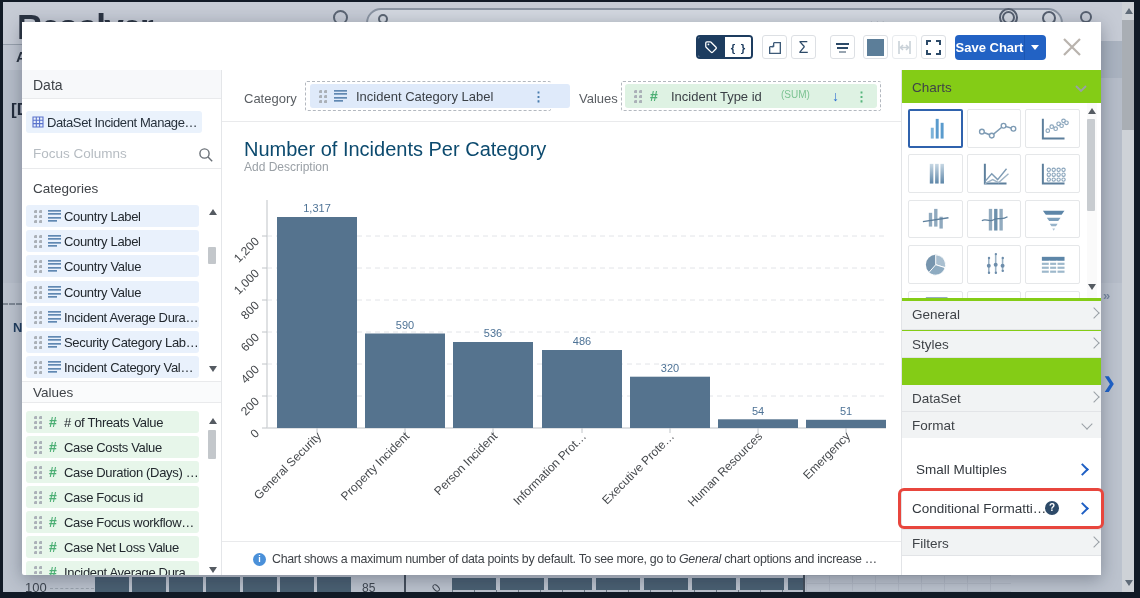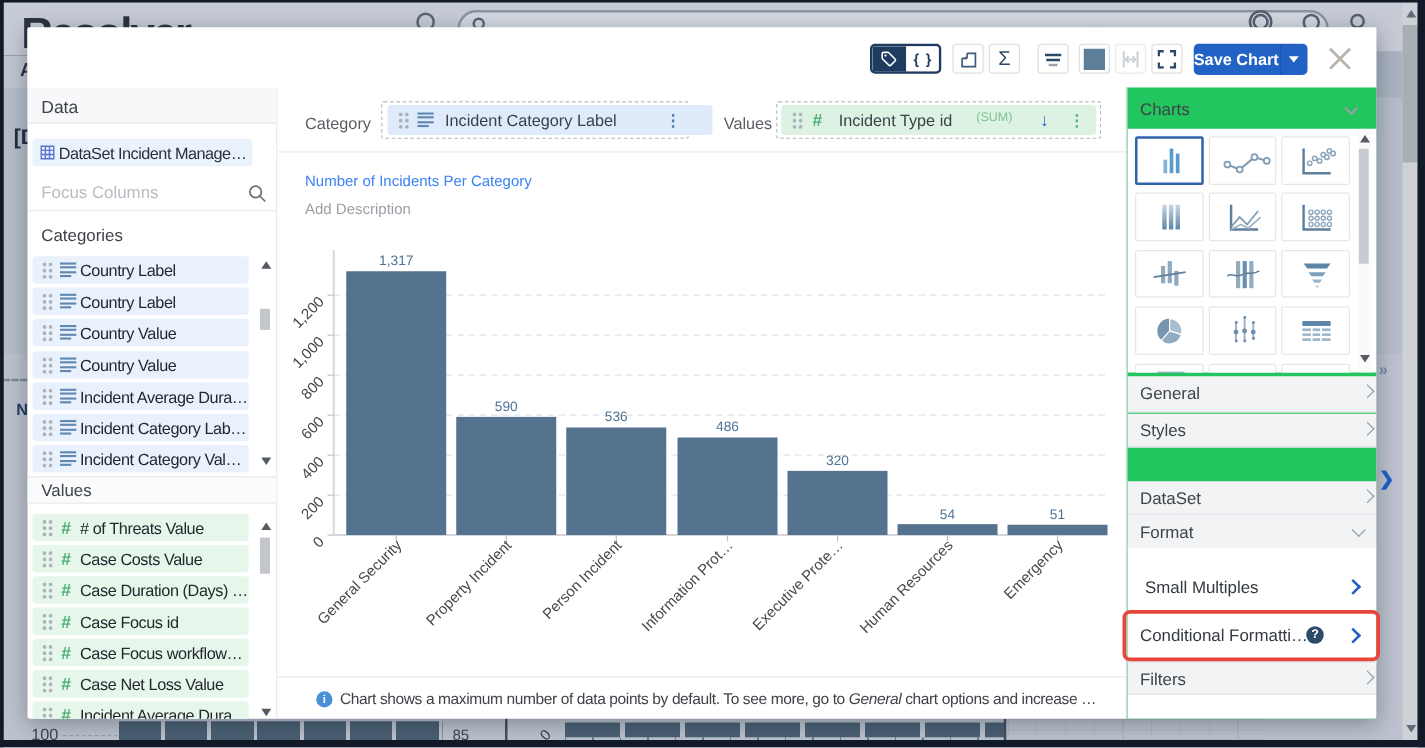--- a/index.html
+++ b/index.html
@@ -124,21 +124,21 @@
           </g>
         </svg>
     </div>
 
     <div class="abs bd" style="left:899px;top:13px;width:25px;height:24px;border:1px solid #dde0e4;border-radius:3px;background:#fff;">
       <svg width="15" height="15" style="position:absolute;left:4px;top:4px" viewBox="0 0 15 15">
           <path fill="none" stroke="#2c4a68" stroke-width="2" d="M1 5V1h4 M10 1h4v4 M14 10v4h-4 M5 14H1v-4"></path>
         </svg>
     </div>
 
-    <div class="abs" style="left:933px;top:13px;width:69px;height:25px;background:#2262c4;border-radius:4px 0 0 4px;color:#fff;font-size:13px;font-weight:bold;text-align:left;line-height:25px;">Save Chart</div>
+    <div class="abs" style="left:933px;top:13px;width:69px;height:25px;background:#2262c4;border-radius:4px 0 0 4px;color:#fff;font-size:13px;font-weight:bold;text-align:center;line-height:25px;">Save Chart</div>
     <div class="abs" style="left:1002px;top:13px;width:22px;height:25px;background:#2262c4;border-radius:0 4px 4px 0;border-left:1px solid #1c56b2;box-sizing:border-box;">
       <div class="abs" style="left:6px;top:10px;width:0;height:0;border-left:4px solid transparent;border-right:4px solid transparent;border-top:5px solid #fff"></div>
     </div>
 
     <svg width="22" height="22" style="position:absolute;left:1039px;top:14px" viewBox="0 0 22 22">
         <path stroke="#b9b3ad" stroke-width="2.2" d="M3 3l16 16 M19 3L3 19"></path>
       </svg>
   </div>
   <div id="leftpanel" class="abs" style="left:0;top:48px;width:200px;height:505px;overflow:hidden;">
     <div class="abs" style="left:199px;top:0;width:1px;height:505px;background:#e4e6e9"></div>
@@ -182,21 +182,21 @@
         <span class="tx">Country Value</span>
       </div>
     <div class="lit cat" style="top:236px;">
         <span class="dots"></span>
         <span class="iclist"></span>
         <span class="tx">Incident Average Dura…</span>
       </div>
     <div class="lit cat" style="top:261px;">
         <span class="dots"></span>
         <span class="iclist"></span>
-        <span class="tx">Incident Category Lab…</span>
+        <span class="tx">Security Category Lab…</span>
       </div>
     <div class="lit cat" style="top:286px;">
         <span class="dots"></span>
         <span class="iclist"></span>
         <span class="tx">Incident Category Val…</span>
       </div>
 
     <div class="abs" style="left:187px;top:139px;width:0;height:0;border-left:4px solid transparent;border-right:4px solid transparent;border-bottom:6px solid #555b62"></div>
     <div class="abs" style="left:186px;top:177px;width:8px;height:17px;background:#c3c7cb;border-radius:1px;"></div>
     <div class="abs" style="left:187px;top:296px;width:0;height:0;border-left:4px solid transparent;border-right:4px solid transparent;border-top:6px solid #555b62"></div>
@@ -259,21 +259,21 @@
       <div class="abs bd" style="left:399px;top:11px;width:260px;height:30px;border:1px dashed #b3b8bf;border-radius:2px;"></div>
       <div class="abs" style="left:403px;top:14px;width:252px;height:24px;background:#def2e3;border-radius:3px;">
         <span class="dots" style="left:9px;top:6px"></span>
         <span class="ichash" style="left:25px;top:4px">#</span>
         <div class="abs" style="left:46px;top:5px;font-size:13px;color:#3a3f45;">Incident Type id</div>
         <div class="abs" style="left:156px;top:5px;font-size:10px;color:#7cc392;">(SUM)</div>
         <div class="abs" style="left:207px;top:4px;font-size:14px;font-weight:bold;color:#2f6fd0;">↓</div>
         <div class="vdots" style="left:230px;top:5px;color:#56b57c;">⋮</div>
       </div>
     </div>
-    <div class="abs" style="left:22px;top:68px;font-size:12px;color:#3b82f6;">Number of Incidents Per Category</div>
+    <div class="abs" style="left:22px;top:68px;font-size:20px;color:#0c4a6e;">Number of Incidents Per Category</div>
     <div class="abs" style="left:22px;top:90px;font-size:12px;color:#9aa0a6;">Add Description</div>
     <svg class="abs" style="left:0;top:115px" width="679" height="356" viewBox="0 0 679 356">
       <g id="grid">
           <path d="M45 211H664" stroke="#e2e4e8" stroke-width="1" stroke-dasharray="5 4" fill="none"></path>
           <path d="M45 179H664" stroke="#e2e4e8" stroke-width="1" stroke-dasharray="5 4" fill="none"></path>
           <path d="M45 147H664" stroke="#e2e4e8" stroke-width="1" stroke-dasharray="5 4" fill="none"></path>
           <path d="M45 115H664" stroke="#e2e4e8" stroke-width="1" stroke-dasharray="5 4" fill="none"></path>
           <path d="M45 83H664" stroke="#e2e4e8" stroke-width="1" stroke-dasharray="5 4" fill="none"></path>
           <path d="M45 51H664" stroke="#e2e4e8" stroke-width="1" stroke-dasharray="5 4" fill="none"></path>
           <path d="M45 15V243" stroke="#d4d7da" stroke-width="1.5" fill="none"></path>
@@ -325,21 +325,21 @@
           <text transform="translate(541 252) rotate(-45)" font-size="12" fill="#46494d" text-anchor="end">Human Resources</text>
           <text transform="translate(629 252) rotate(-45)" font-size="12" fill="#46494d" text-anchor="end">Emergency</text>
         </g>
     </svg>
 
     <div class="abs bd" style="left:0;top:471px;width:679px;height:34px;border-top:1px solid #e9eaec;">
       <div class="abs" style="left:31px;top:11px;width:13px;height:13px;border-radius:50%;background:#4a90d9;color:#fff;font-size:9px;text-align:center;line-height:13px;font-weight:bold;">i</div>
       <div class="abs" style="left:50px;top:10px;font-size:12.4px;letter-spacing:-0.3px;color:#3f4348;white-space:nowrap;">Chart shows a maximum number of data points by default. To see more, go to <i>General</i> chart options and increase …</div>
     </div>
   </div>
-  <div id="rightpanel" class="abs" style="left:879px;top:48px;width:200px;height:505px;background:#22c55e;border-left:1px solid #e2e4e7;box-sizing:border-box;overflow:hidden;">
+  <div id="rightpanel" class="abs" style="left:879px;top:48px;width:200px;height:505px;background:#84cc16;border-left:1px solid #e2e4e7;box-sizing:border-box;overflow:hidden;">
     <div class="abs" style="left:10px;top:10px;font-size:13.5px;color:#3f4348;">Charts</div>
     <svg class="abs" style="left:172px;top:14px" width="14" height="9" viewBox="0 0 14 9">
         <path d="M2 2l5 5 5-5" stroke="#9aa0a6" stroke-width="1.8" fill="none"></path>
       </svg>
     <div class="abs" style="left:0;top:33px;width:200px;height:195px;background:#fff;overflow:hidden;">
       <div class="tile sel" style="left:6px;top:6px;">
           <svg width="54" height="38" viewBox="0 0 54.6 38.6">
             <rect x="21" y="17" width="3" height="11" fill="#7db3d9"></rect>
             <rect x="26" y="8" width="3" height="20" fill="#5a9bcd"></rect>
             <rect x="31" y="12" width="3" height="16" fill="#5a9bcd"></rect>

